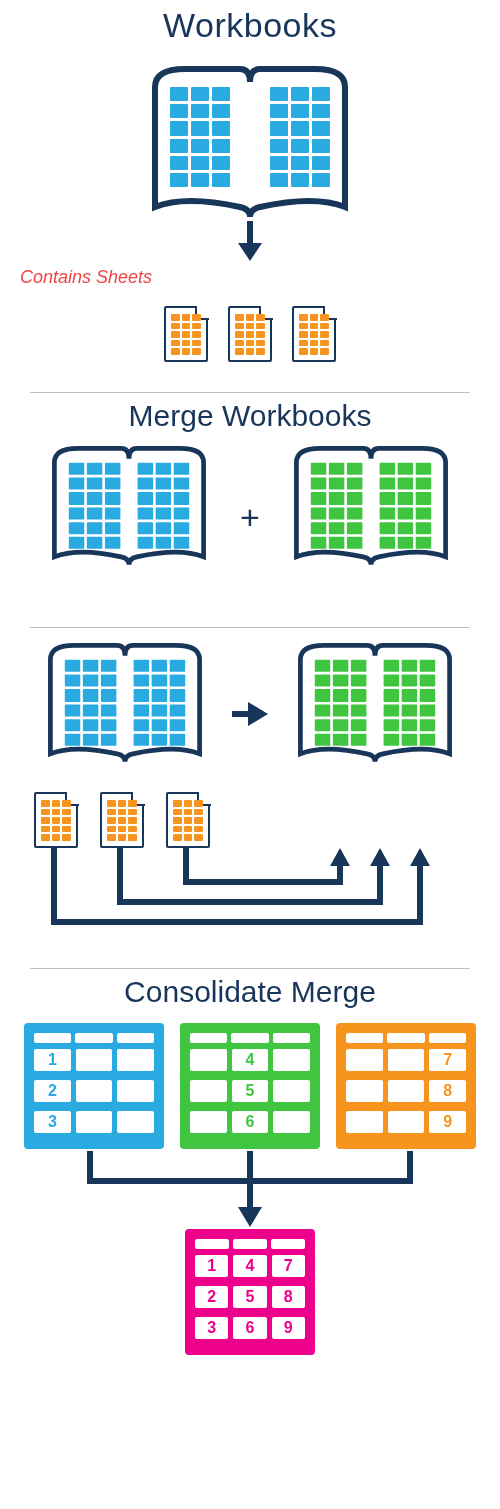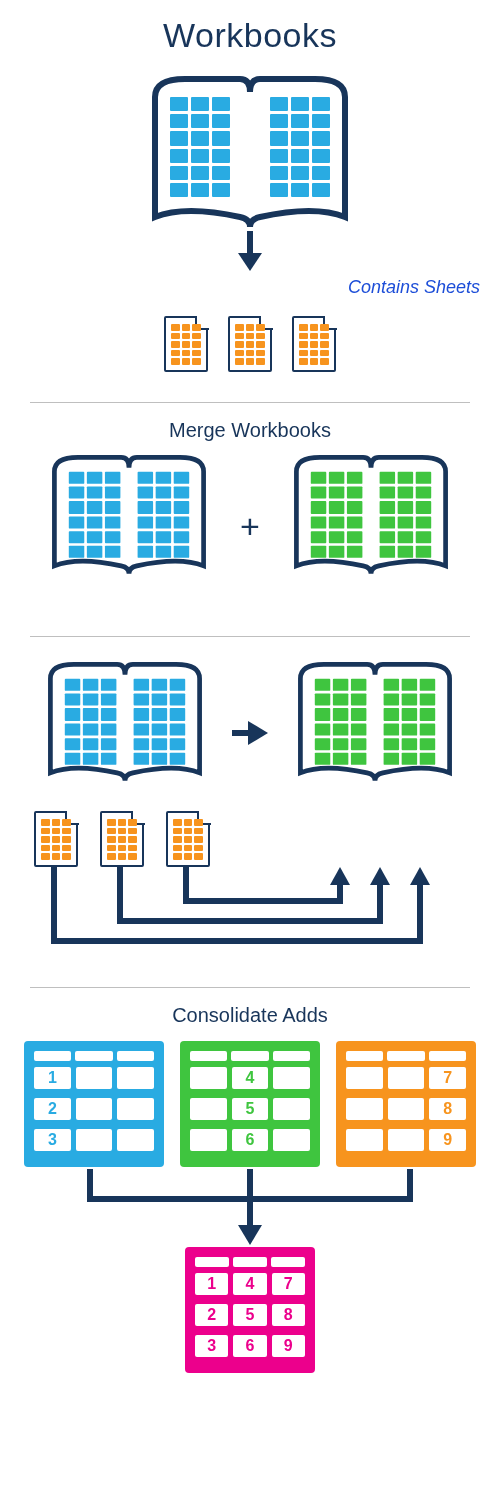--- a/index.html
+++ b/index.html
@@ -1,21 +1,21 @@
 <!DOCTYPE html>
 <html><head>
 <meta charset="utf-8">
 <style>
   *{box-sizing:border-box;margin:0;padding:0}
   body{font-family:"Segoe UI","Helvetica Neue",Arial,sans-serif;color:#18355a;width:500px;background:#fff}
-  .section{padding:16px 20px 30px;position:relative}
+  .section{padding:6px 20px 30px;position:relative}
   .divider{border:none;border-top:1px solid #bfbfbf;margin:0 30px}
   h1{font-weight:300;font-size:34px;text-align:center;margin-bottom:12px;letter-spacing:.5px}
-  h2{font-weight:300;font-size:20px;text-align:center;margin-bottom:4px}
-  .sub{font-style:italic;font-weight:400;font-size:18px;text-align:right;color:#1d4ed8;margin-bottom:18px}
+  h2{font-weight:300;font-size:30px;text-align:center;margin-bottom:4px}
+  .sub{font-style:italic;font-weight:400;font-size:18px;text-align:left;color:#ef4444;margin-bottom:18px}
   .center{display:flex;justify-content:center;align-items:center;gap:14px}
   .col{display:flex;flex-direction:column;align-items:center}
   .plus{font-size:34px;font-weight:300;color:#18355a}
 
   
   .book{position:relative;display:flex;justify-content:center}
   .book svg{display:block}
   .grid{display:grid;grid-template-columns:repeat(3,1fr);grid-template-rows:repeat(6,1fr);gap:3px;width:60px;height:100px;position:absolute;top:30px}
   .grid div{border-radius:1px}
   .grid.blue div{background:#29abe2}
@@ -441,21 +441,21 @@
     </g>
     <polygon class="arrowhead" points="320,0 310,18 330,18"></polygon>
     <polygon class="arrowhead" points="360,0 350,18 370,18"></polygon>
     <polygon class="arrowhead" points="400,0 390,18 410,18"></polygon>
   </svg>
 </div>
 
 <hr class="divider">
 
 <div class="section">
-  <h2 style="margin-bottom:14px">Consolidate Adds</h2>
+  <h2 style="margin-bottom:14px">Consolidate Merge</h2>
 
   <div class="tables" id="source-tables">
       <div class="tab blue">
         <div class="tabHead">
           <span></span>
           <span></span>
           <span></span>
         </div>
         <div class="tabBody">
           <span>1</span>

